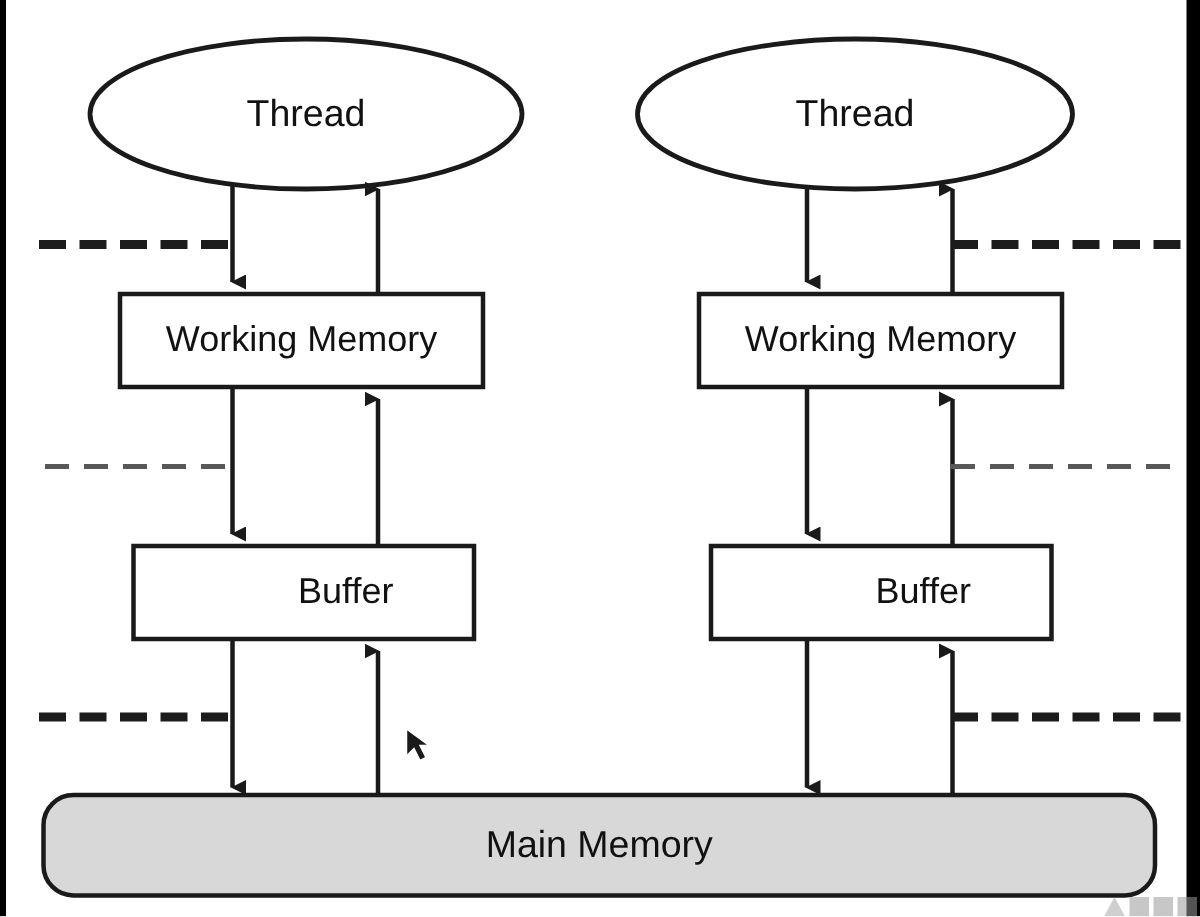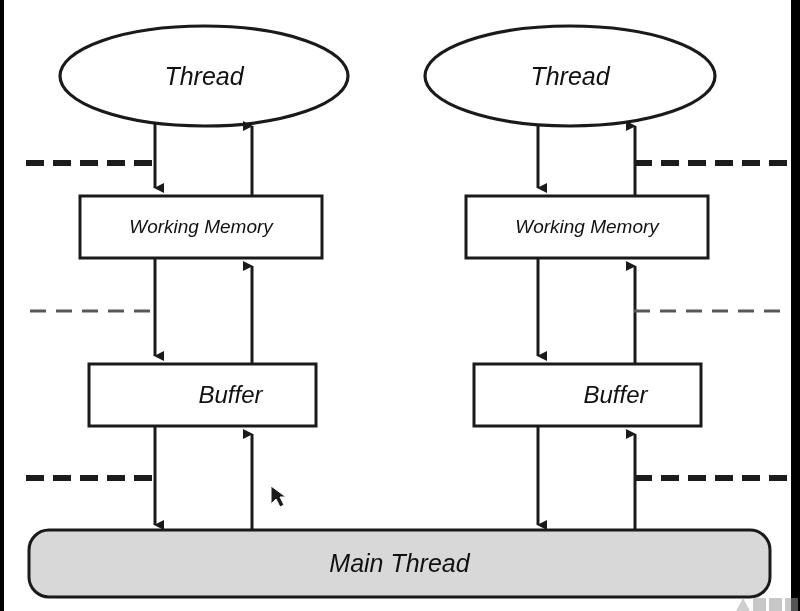--- a/index.html
+++ b/index.html
@@ -10,21 +10,20 @@
   }
   body {
     font-family: "Liberation Sans", sans-serif;
   }
   #stage {
     position: relative;
     width: 800px;
     height: 611px;
     background: #ffffff;
     overflow: hidden;
-    font-style: italic;
   }
   .edge-strip {
     position: absolute;
     top: 0;
     bottom: 0;
     background: #000000;
   }
   .edge-left  { left: 0;  width: 4px; }
   .edge-right { right: 0; width: 9px; }
 
@@ -43,21 +42,21 @@
     justify-content: center;
     color: #111111;
     font-family: "Liberation Sans", sans-serif;
     white-space: nowrap;
     pointer-events: none;
   }
   .label-thread {
     font-size: 25px;
   }
   .label-working {
-    font-size: 19px;
+    font-size: 24px;
   }
   .label-buffer {
     font-size: 24px;
     margin-left: 28px;
   }
   .label-main {
     font-size: 25px;
   }
 
   .cursor-layer {
@@ -154,21 +153,21 @@
   <div class="node-label label-working" style="left:80px; top:196px; width:242px; height:62px;">Working Memory</div>
 
   <div class="node-label label-buffer" style="left:89px; top:364px; width:227px; height:62px;">Buffer</div>
 
   <div class="node-label label-thread" style="left:425px; top:26px; width:290px; height:100px;">Thread</div>
 
   <div class="node-label label-working" style="left:466px; top:196px; width:242px; height:62px;">Working Memory</div>
 
   <div class="node-label label-buffer" style="left:474px; top:364px; width:227px; height:62px;">Buffer</div>
 
-  <div class="node-label label-main" style="left:29px; top:530px; width:741px; height:67px;">Main Thread</div>
+  <div class="node-label label-main" style="left:29px; top:530px; width:741px; height:67px;">Main Memory</div>
 
   <svg class="cursor-layer" viewBox="0 0 800 611">
     <polygon points="271,486 271,504 276,499 280,507 284,505 280,497 286,497" fill="#1a1a1a" stroke="#ffffff" stroke-width="1"></polygon>
   </svg>
 
   <div class="watermark">
     <span class="wm-tri"></span>
     <span class="wm-box"></span>
     <span class="wm-box"></span>
     <span class="wm-box"></span>

